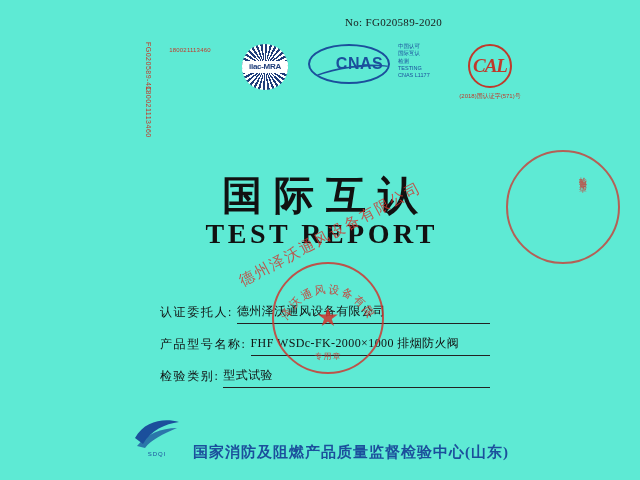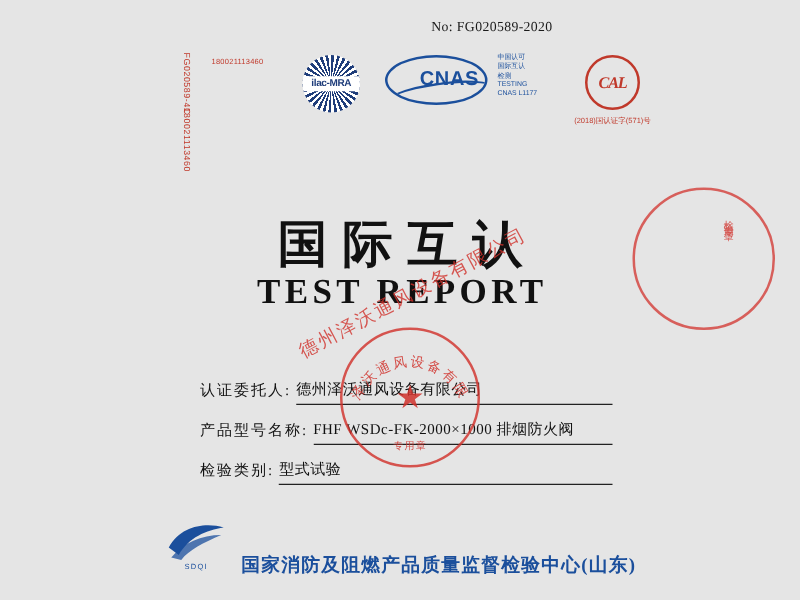--- a/index.html
+++ b/index.html
@@ -13,21 +13,21 @@
     overflow: hidden;
     font-family: "Liberation Serif", serif;
     color: #111;
     position: relative;
   }
   .page {
     position: absolute;
     left: 0; top: 0;
     width: 640px;
     height: 480px;
-    background: #e5e5e5;
+    background: #5eead4;
   }
 
   
   .report-no {
     position: absolute;
     left: 345px;
     top: 16px;
     font-size: 11px;
     letter-spacing: 0.3px;
     color: #1a1a1a;
@@ -182,21 +182,21 @@
     box-sizing: border-box;
     margin: 0 auto;
     display: flex;
     align-items: center;
     justify-content: center;
     position: relative;
   }
   .cal-circle .cal-text {
     font-family: "Liberation Serif", serif;
     font-weight: bold;
-    font-size: 13px;
+    font-size: 19px;
     color: #c0392b;
     letter-spacing: -1px;
     font-style: italic;
   }
   .cal-sub {
     margin-top: 4px;
     text-align: center;
     font-size: 6px;
     color: #c0392b;
     font-family: "Liberation Sans", sans-serif;

